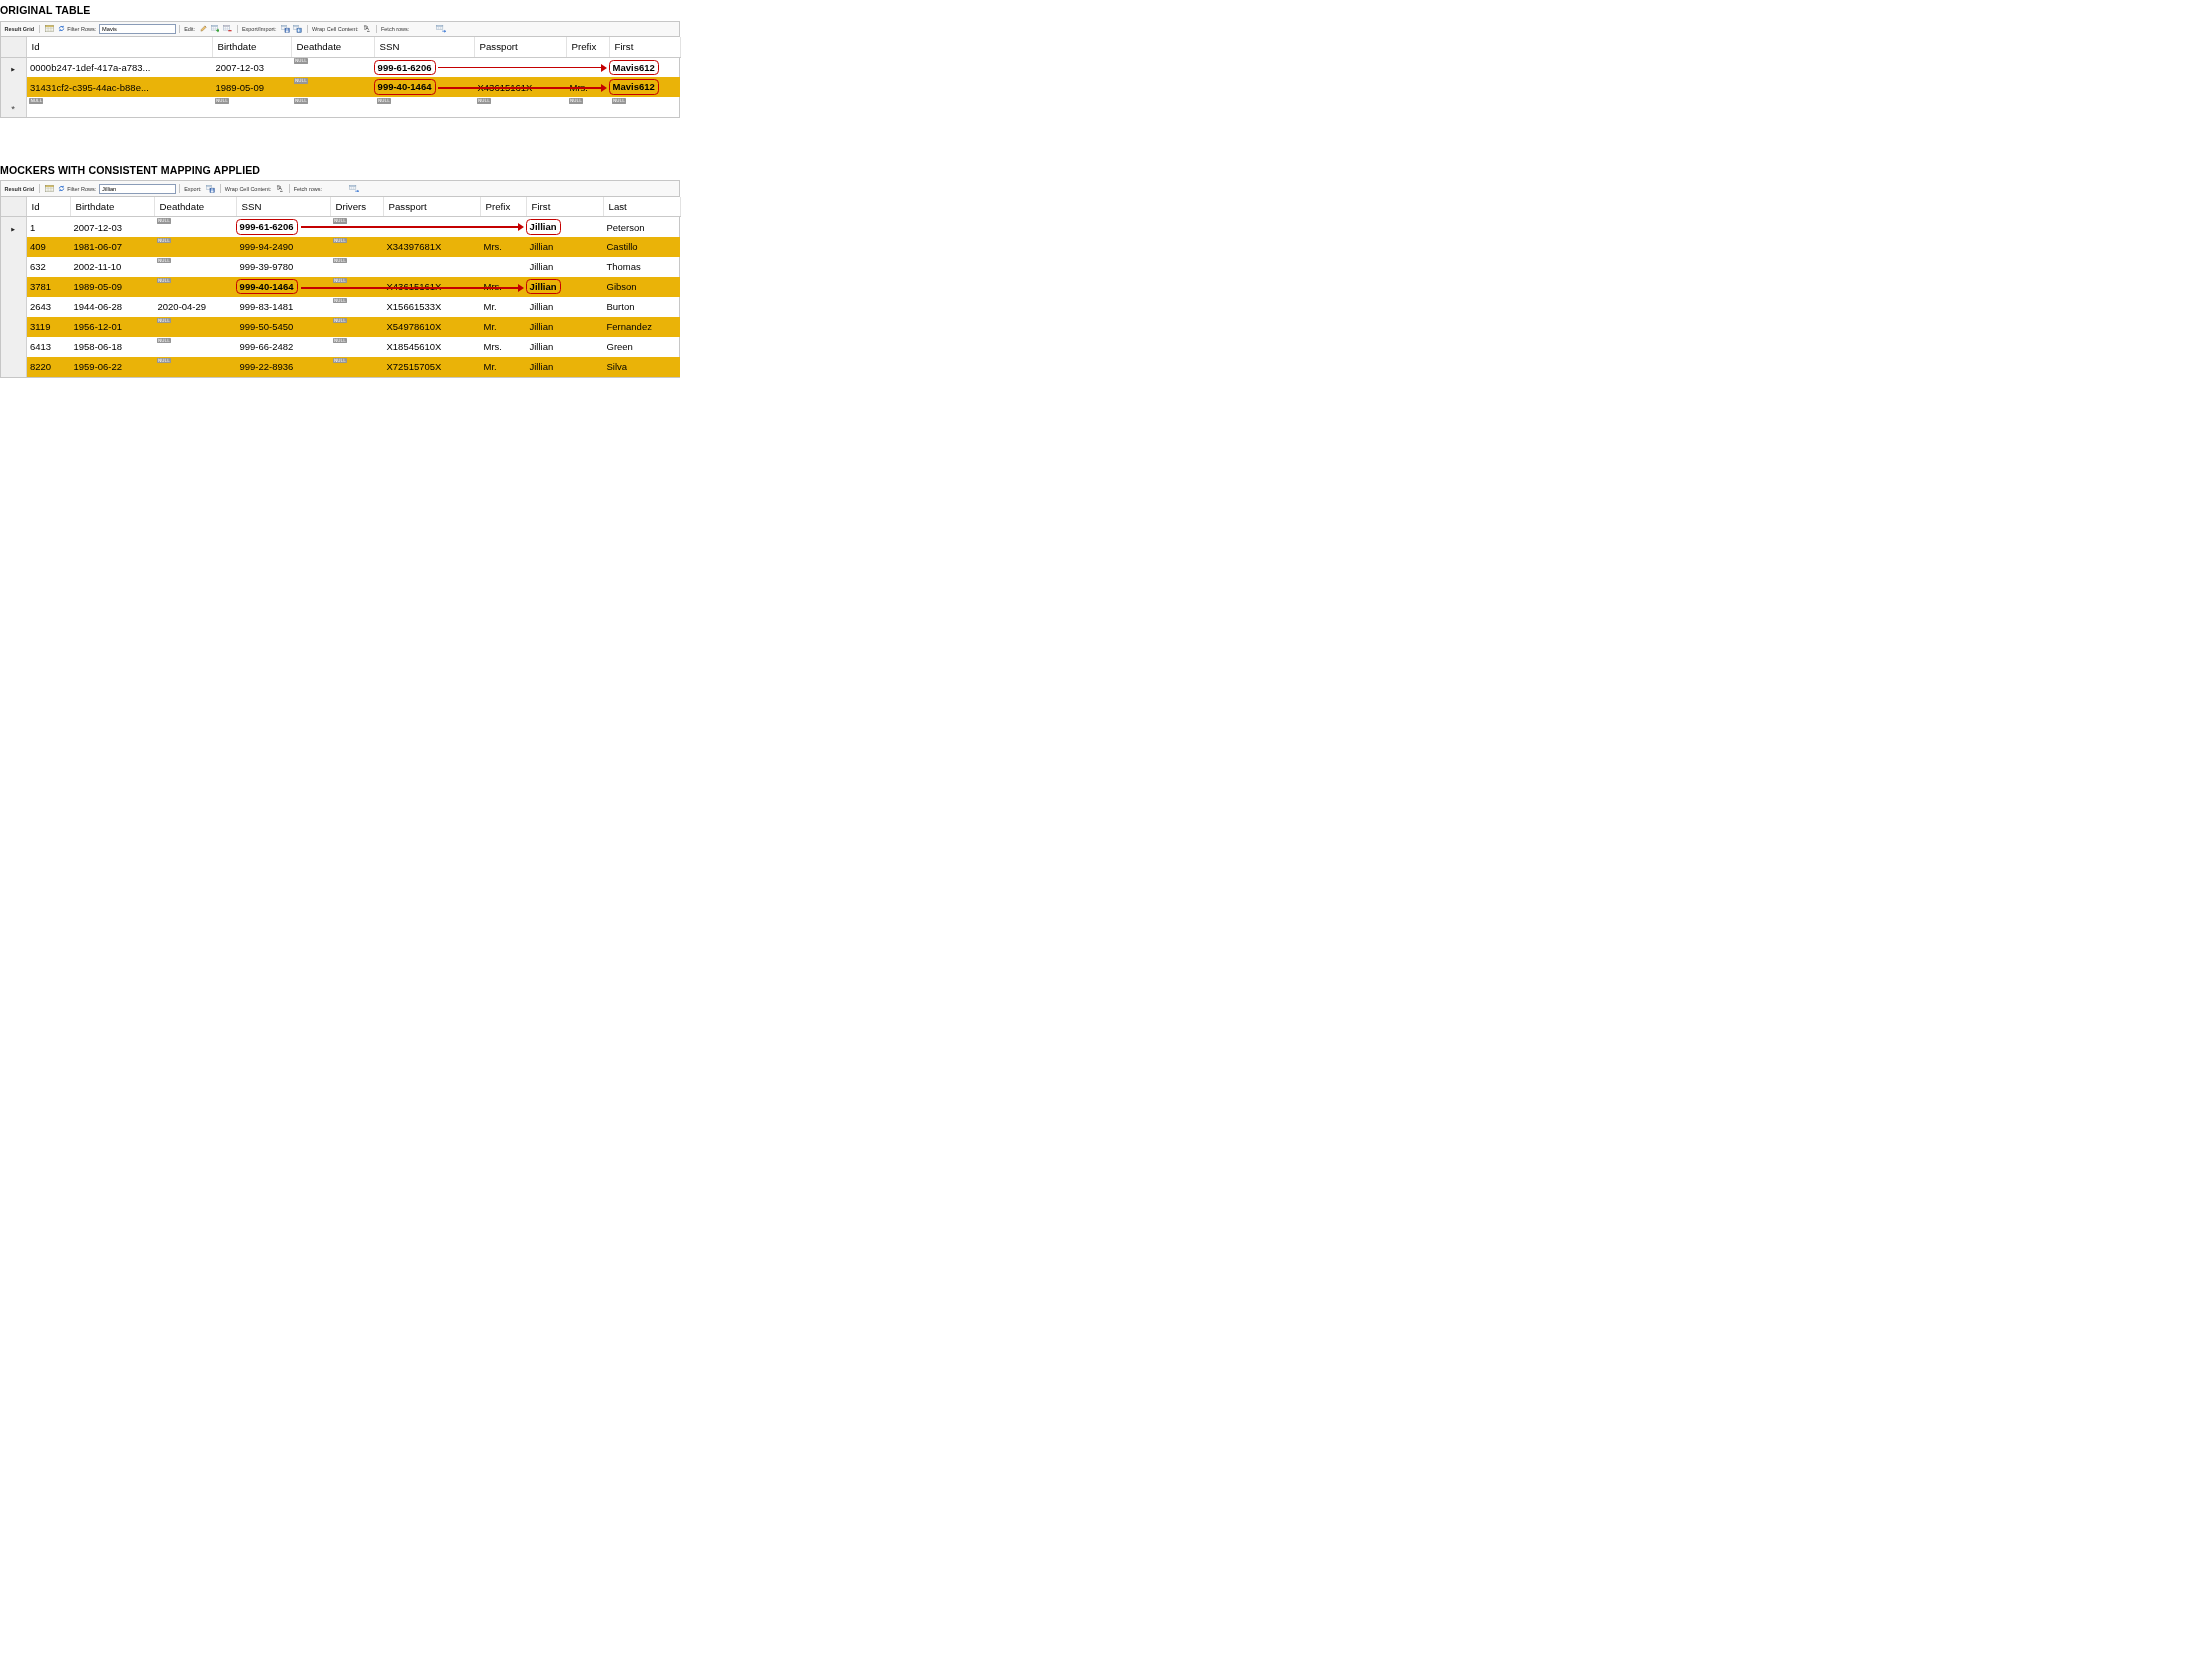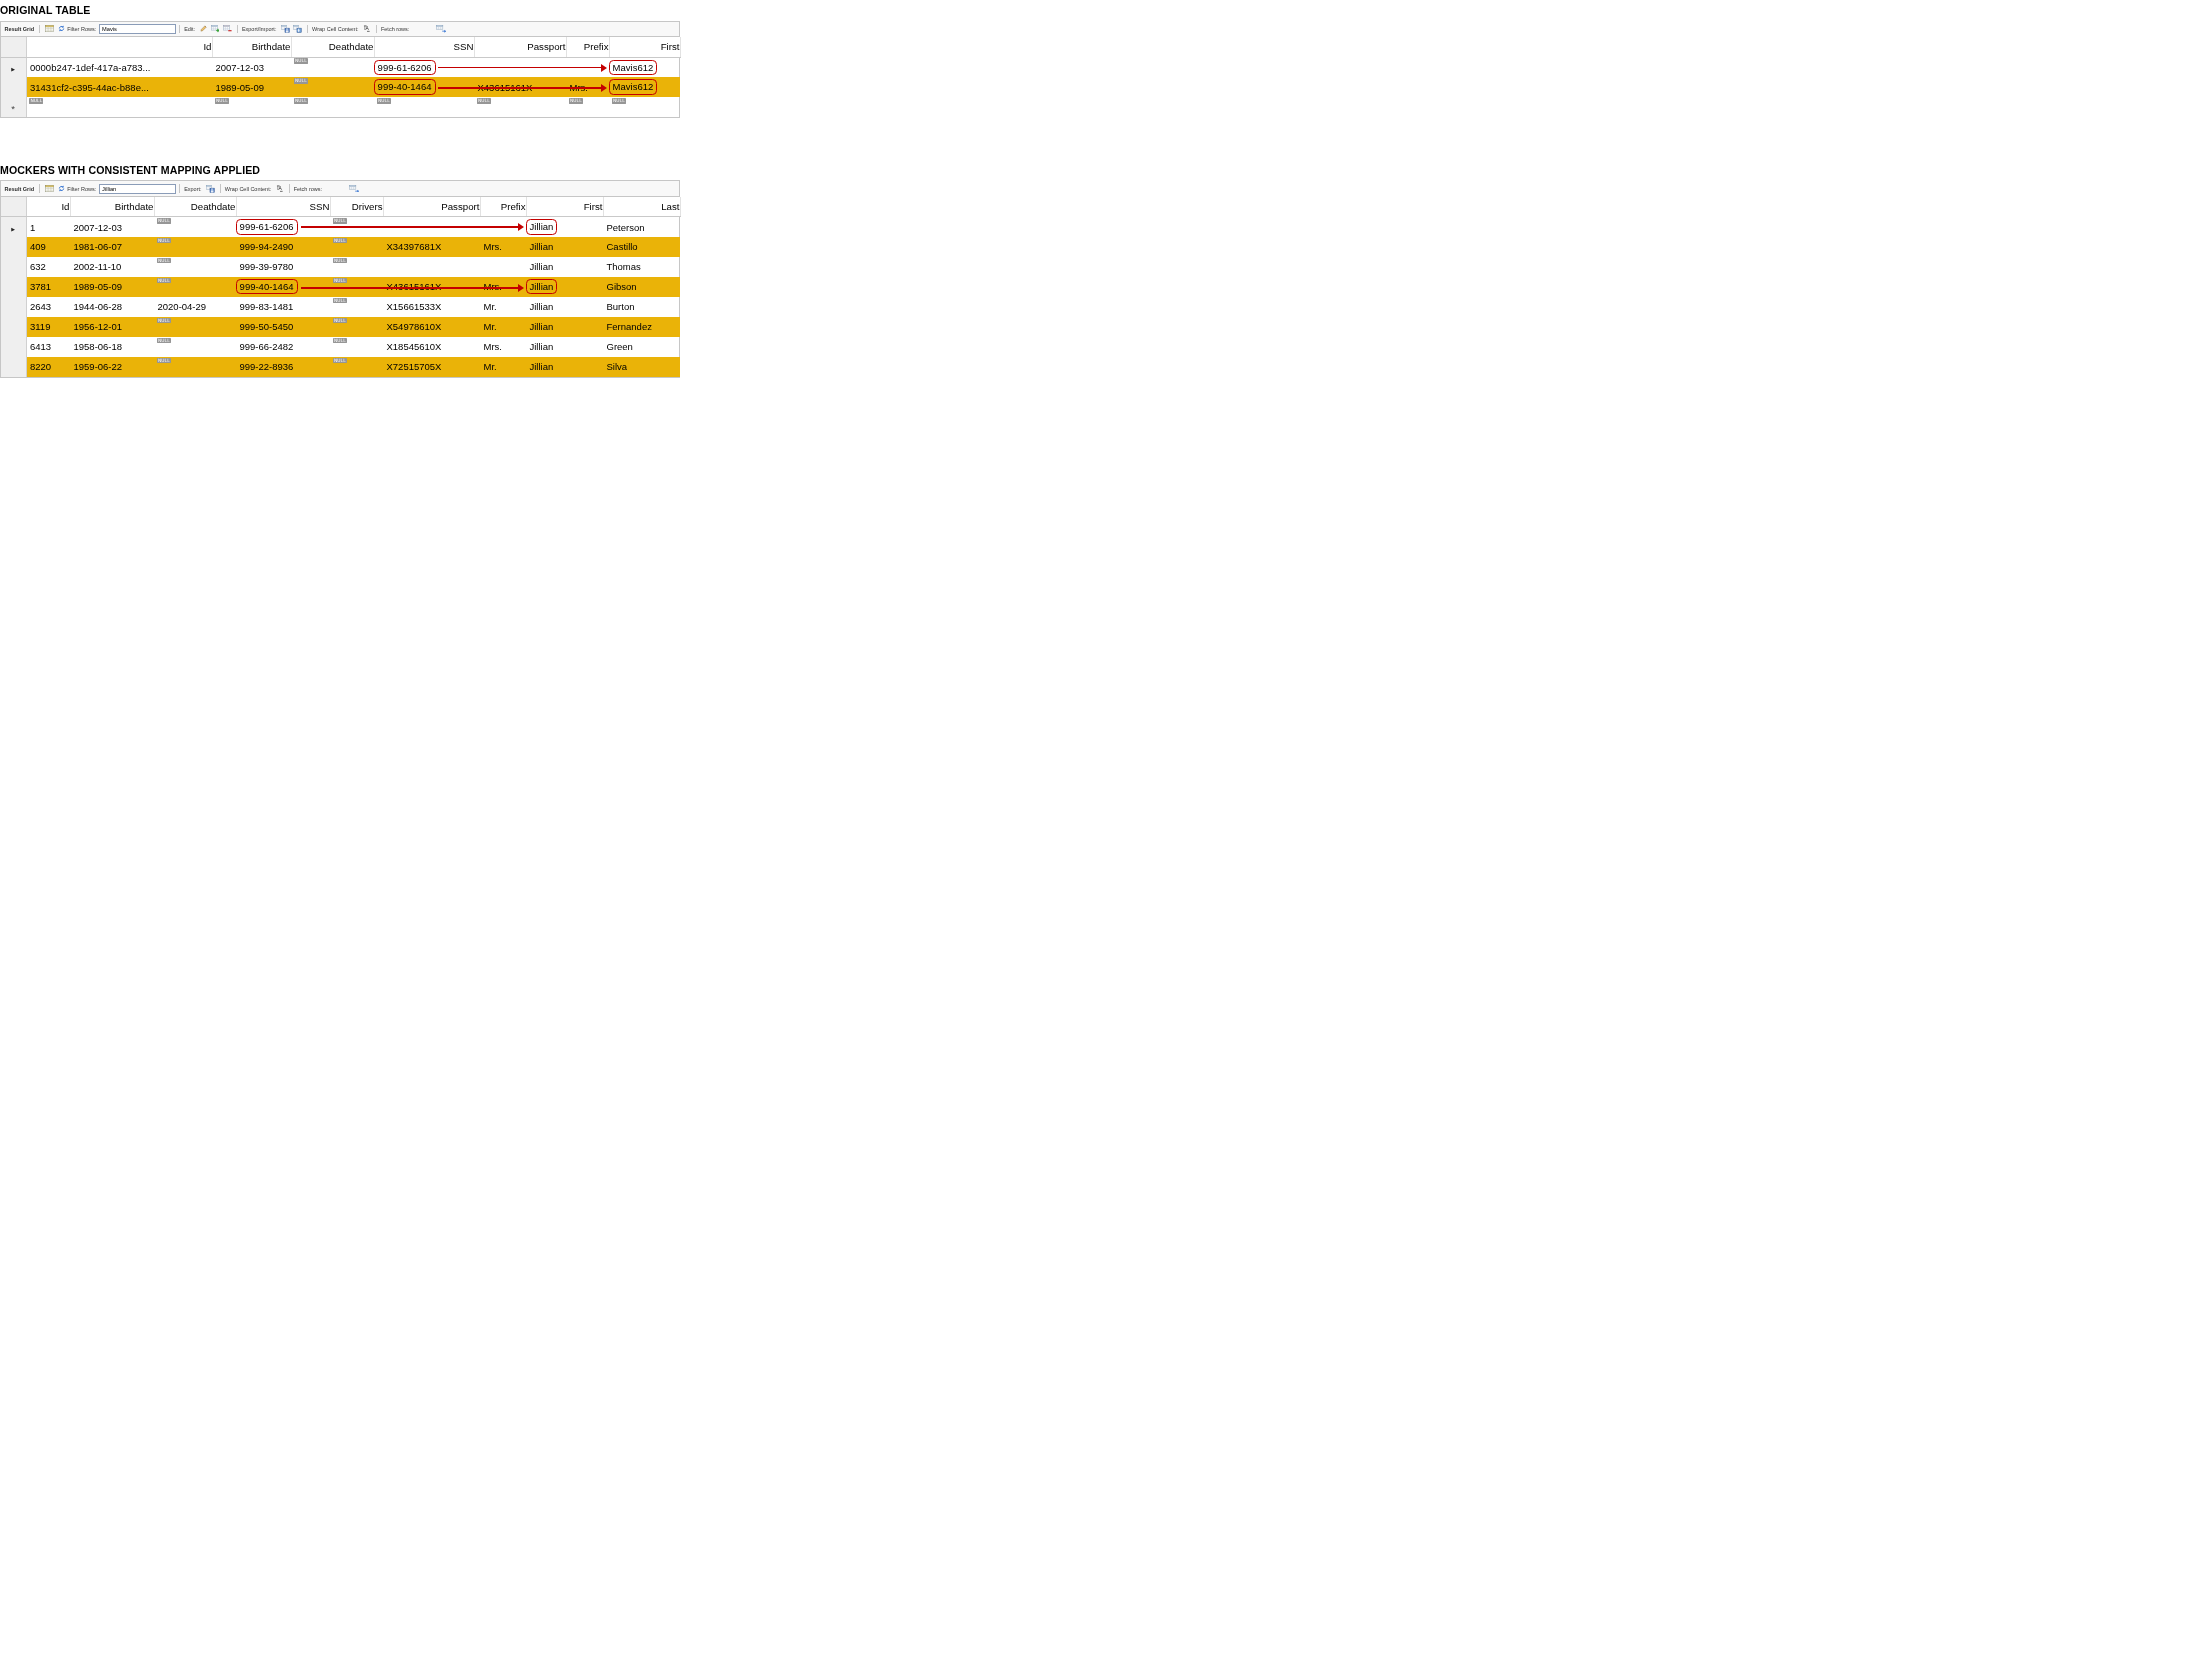--- a/index.html
+++ b/index.html
@@ -58,21 +58,21 @@
   table.grid {
     border-collapse: collapse;
     table-layout: fixed;
     width: 679px;
     font-size: 9.5px;
   }
   .grid th {
     height: 20px;
     font-weight: 400;
     font-size: 9.7px;
-    text-align: right;
+    text-align: left;
     padding: 0 0 0 5px;
     border-right: 0.4px solid #e2e2e2;
     border-bottom: 0.4px solid #c9c9c9;
     background: #fff;
     white-space: nowrap;
     overflow: hidden;
   }
   .grid td {
     height: 20px;
     padding: 0 0 0 3.5px;
@@ -109,20 +109,21 @@
   .rbox {
     display: inline-block;
     border: 1.8px solid #c40000;
     border-radius: 4.4px;
     padding: 0 3.1px;
     margin-left: -4px;
     line-height: 13.2px;
     position: relative;
     z-index: 2;
     background: transparent;
+    font-weight: bold;
   }
   .arrow {
     position: absolute;
     height: 1.8px;
     background: #c40000;
     z-index: 3;
   }
   .arrow::after {
     content: "";
     position: absolute;

